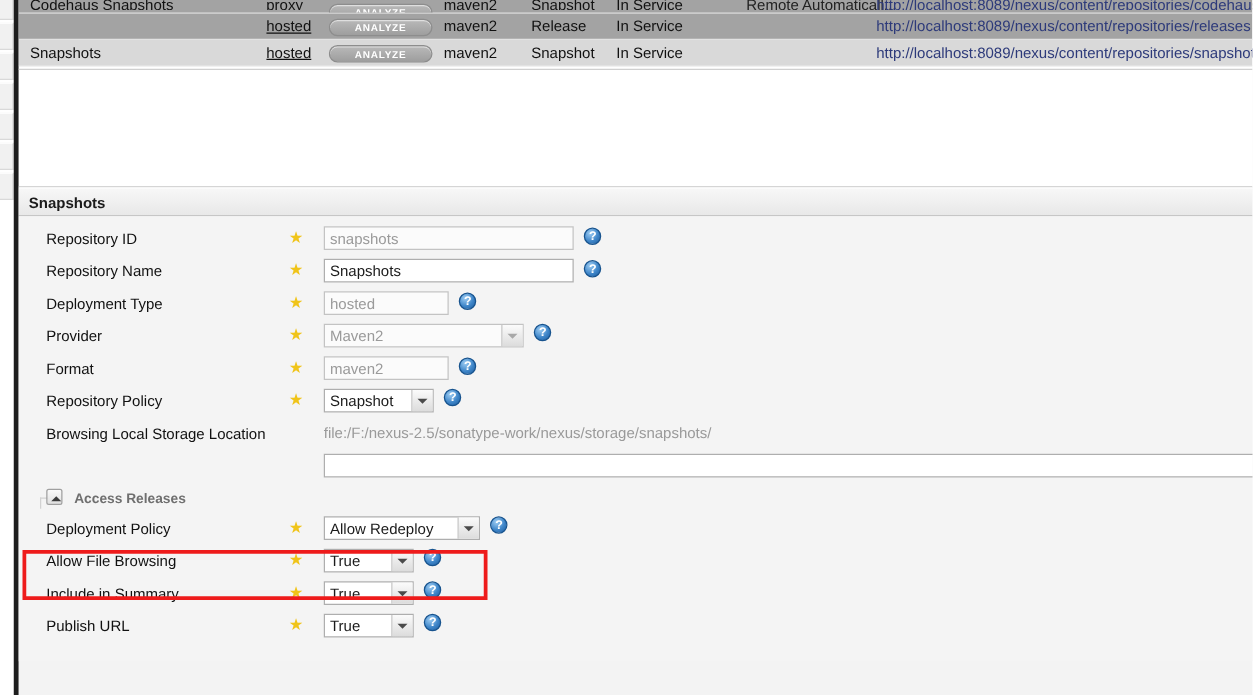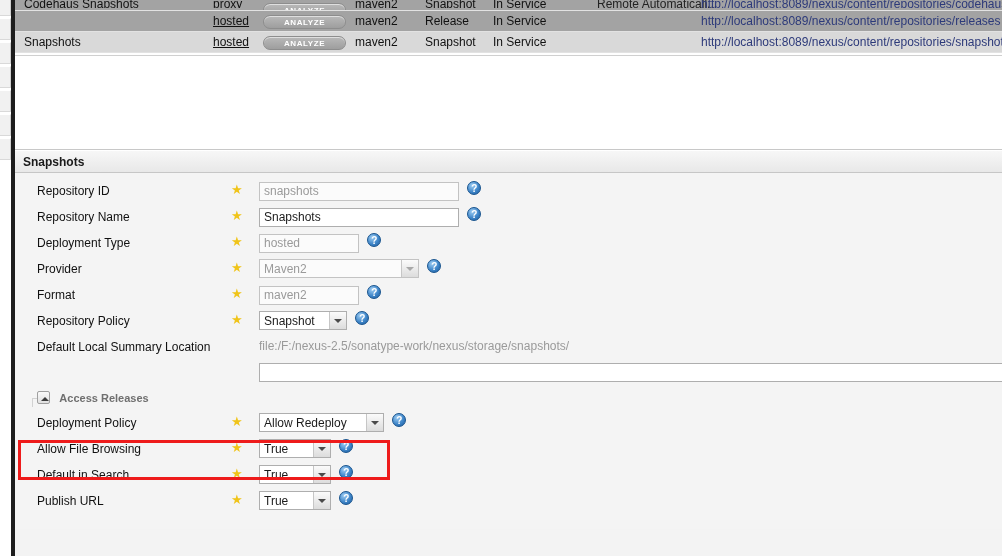--- a/index.html
+++ b/index.html
@@ -411,21 +411,21 @@
         <span class="fctl">
           <span class="sel sel-w88">
             <span class="txt">Snapshot</span>
             <span class="arw"></span>
           </span>
           <span class="help">?</span>
         </span>
       </div>
 
       <div class="frow">
-        <span class="flabel">Default Local Summary Location</span>
+        <span class="flabel">Browsing Local Storage Location</span>
         <span class="fctl">
           <span class="rotext">file:/F:/nexus-2.5/sonatype-work/nexus/storage/snapshots/</span>
         </span>
       </div>
 
       <div class="frow">
         <span class="fctl">
           <input class="tin w-775" type="text" value="" style="">
         </span>
       </div>
@@ -459,21 +459,21 @@
         <span class="fctl">
           <span class="sel sel-w72">
             <span class="txt">True</span>
             <span class="arw"></span>
           </span>
           <span class="help">?</span>
         </span>
       </div>
 
       <div class="frow">
-        <span class="flabel">Default in Search</span>
+        <span class="flabel">Include in Summary</span>
         <span class="fstar">★</span>
         <span class="fctl">
           <span class="sel sel-w72">
             <span class="txt">True</span>
             <span class="arw"></span>
           </span>
           <span class="help">?</span>
         </span>
       </div>
 

